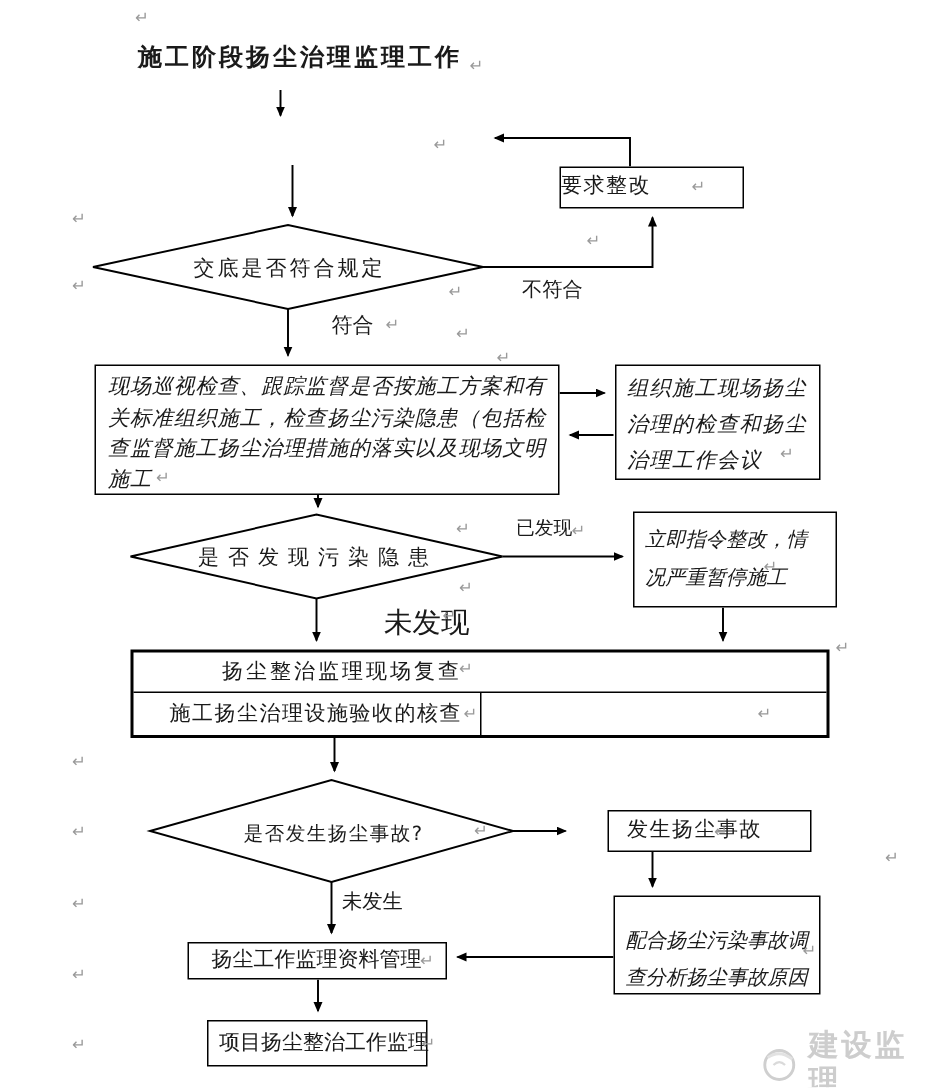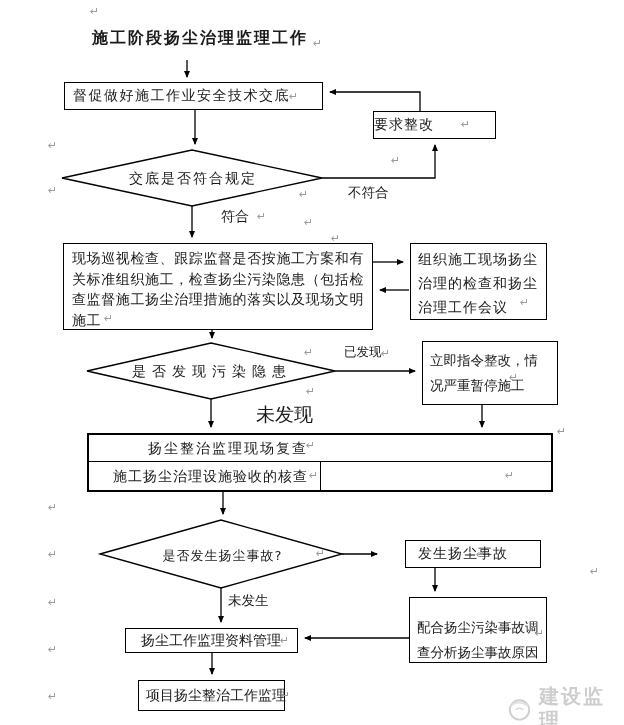--- a/index.html
+++ b/index.html
@@ -5,21 +5,21 @@
   html,body{margin:0;padding:0;background:#ffffff;}
   #canvas{
     position:relative;width:624px;height:725px;background:#ffffff;
     font-family:"DejaVu Sans",sans-serif;color:#1a1a1a;overflow:hidden;
   }
   svg.lines{position:absolute;left:0;top:0;width:624px;height:725px;}
   .box{
     position:absolute;background:#ffffff;border:1.5px solid #000;
     font-size:14px;line-height:25px;box-sizing:border-box;white-space:nowrap;
   }
-  .wrapbox{white-space:normal;}
+  .wrapbox{white-space:normal;font-style:italic;}
   .dtext{position:absolute;text-align:center;font-size:14px;}
   .elabel{position:absolute;font-size:13.5px;}
   .ptitle{
     position:absolute;left:92px;top:28px;font-size:16px;font-weight:600;
     letter-spacing:2px;white-space:nowrap;
   }
   .pmark{position:absolute;color:#9a9a9a;font-size:11px;line-height:11px;}
   .tbl{position:absolute;left:87px;top:433px;width:466px;height:59px;border:2px solid #000;box-sizing:border-box;background:#fff;}
   .tbl .r1{height:27px;line-height:27px;border-bottom:1.5px solid #000;padding-left:59px;font-size:14px;letter-spacing:2px;box-sizing:border-box;}
   .tbl .r2{display:flex;height:28px;}
@@ -64,21 +64,20 @@
     </g>
     <g stroke="#000" stroke-width="1.3" fill="#ffffff">
       <polygon points="62,178 192,150 322,178 192,206"></polygon>
       <polygon points="87,371 211,343 335,371 211,399"></polygon>
       <polygon points="100,554 221,520 342,554 221,588"></polygon>
     </g>
   </svg>
 
   <div class="ptitle">施工阶段扬尘治理监理工作</div>
 
-  <div class="box" style="left:64px;top:82px;width:259px;height:28px;padding-left:8px;letter-spacing:1.5px;">督促做好施工作业安全技术交底</div>
 
   <div class="box" style="left:373px;top:111px;width:123px;height:28px;text-align:left;letter-spacing:1px;">要求整改</div>
 
   <div class="box wrapbox" style="left:63px;top:243px;width:310px;height:87px;padding:4px 8px;line-height:20.5px;letter-spacing:0.6px;">现场巡视检查、跟踪监督是否按施工方案和有关标准组织施工，检查扬尘污染隐患（包括检查监督施工扬尘治理措施的落实以及现场文明施工</div>
 
   <div class="box wrapbox" style="left:410px;top:243px;width:137px;height:77px;padding:3px 7px;line-height:24px;letter-spacing:1px;">组织施工现场扬尘治理的检查和扬尘治理工作会议</div>
 
   <div class="box wrapbox" style="left:422px;top:341px;width:136px;height:64px;padding:6px 7px;line-height:25px;font-size:13.5px;">立即指令整改，情况严重暂停施工</div>
 
   <div class="tbl">

